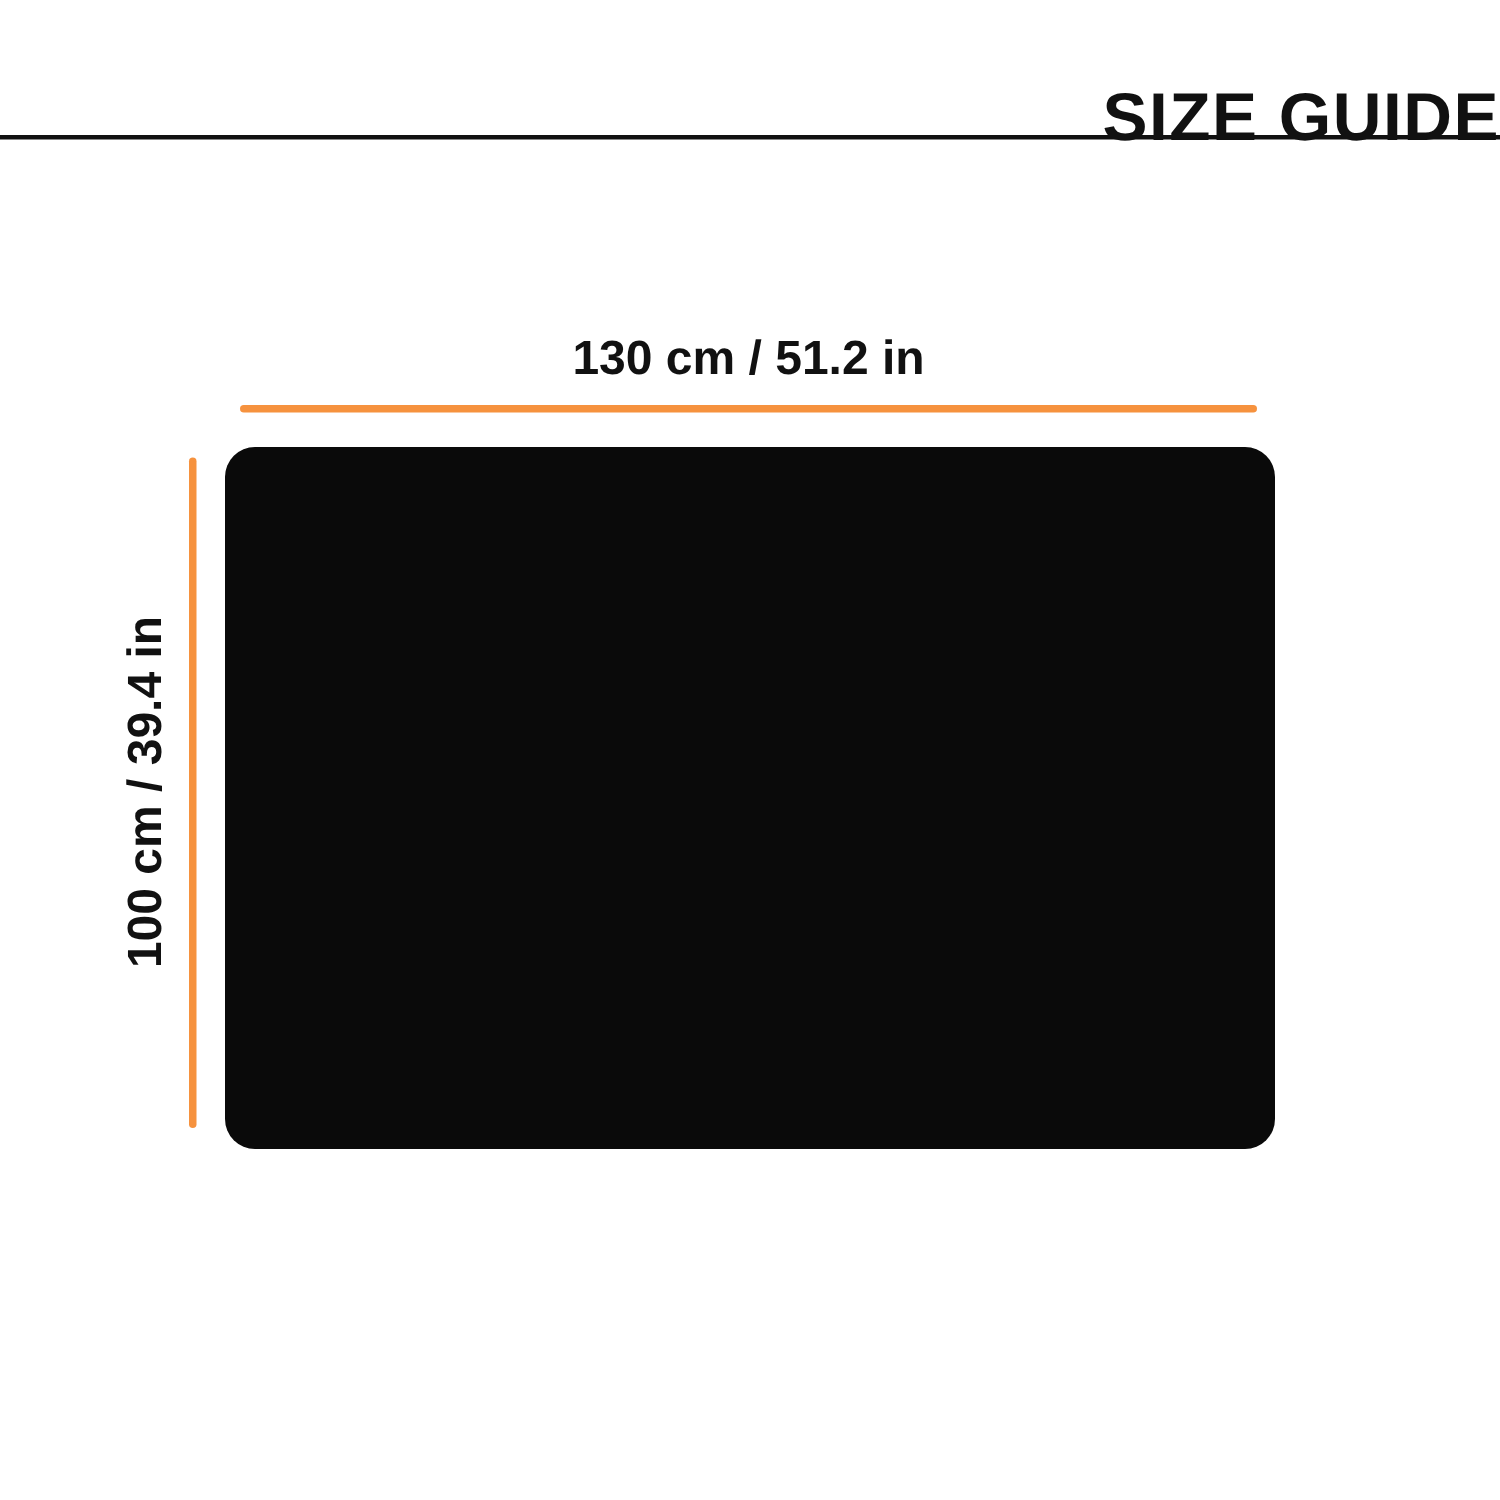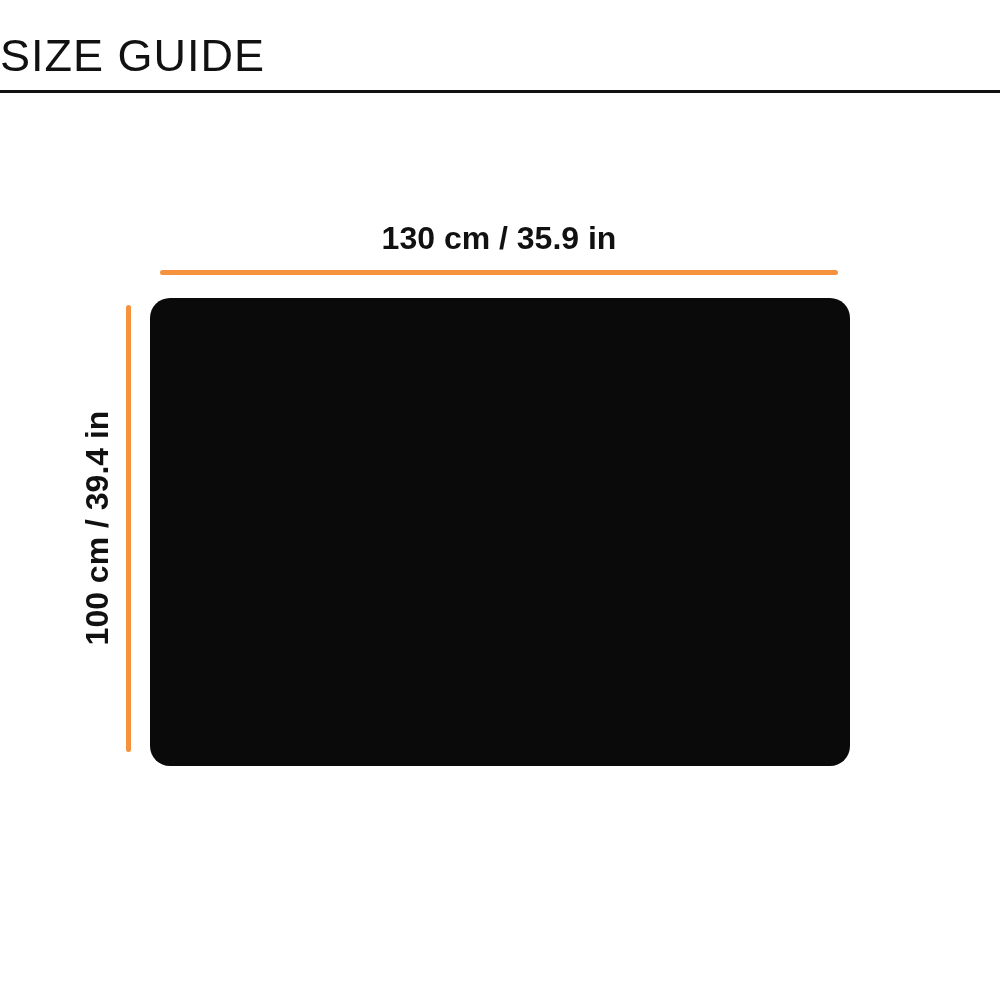--- a/index.html
+++ b/index.html
@@ -15,26 +15,26 @@
   }
   .page {
     position: relative;
     width: 1000px;
     height: 1000px;
     background: var(--bg);
     overflow: hidden;
   }
   .page-title {
     position: absolute;
-    top: 30px;
+    top: 52px;
     left: 0;
     width: 100%;
-    text-align: left;
+    text-align: right;
     font-size: 45px;
-    font-weight: normal;
+    font-weight: bold;
     letter-spacing: 1px;
     color: var(--ink);
   }
   .title-divider {
     position: absolute;
     top: 90px;
     left: 0;
     width: 100%;
     height: 3px;
     background: var(--ink);
@@ -94,21 +94,21 @@
 </style>
 </head>
 <body>
 
 <div class="page">
 
   <div class="page-title">SIZE GUIDE</div>
 
   <div class="title-divider"></div>
 
-  <div class="width-label">130 cm / 35.9 in</div>
+  <div class="width-label">130 cm / 51.2 in</div>
 
   <div class="width-dim-line"></div>
 
   <div class="height-label">100 cm / 39.4 in</div>
 
   <div class="height-dim-line"></div>
 
   <div class="product-rect"></div>
 
 </div>

